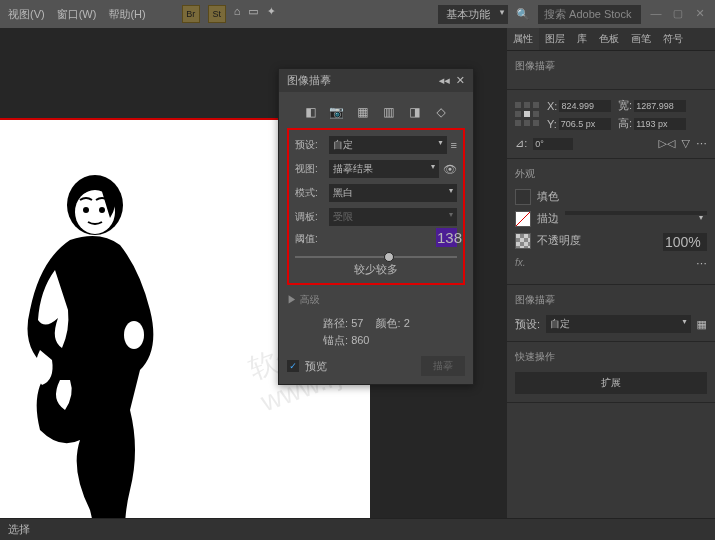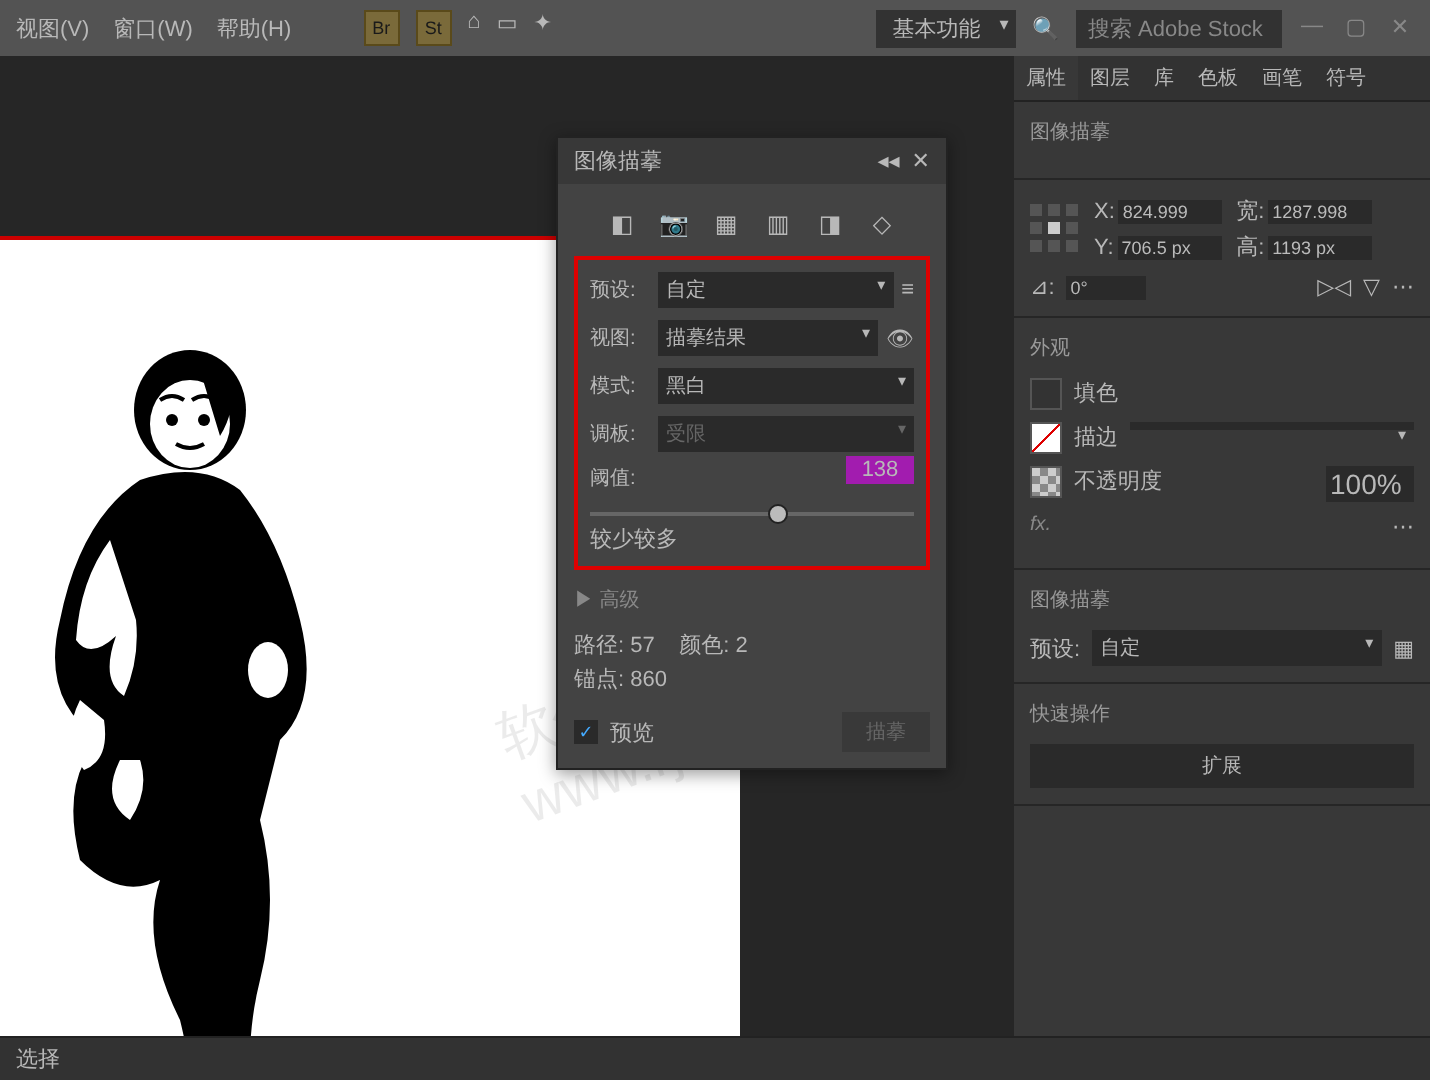--- a/index.html
+++ b/index.html
@@ -24,24 +24,24 @@
 .icon-row{display:flex;justify-content:center;gap:10px;padding:4px 0 8px;}
 .icon-row span{width:16px;height:16px;display:flex;align-items:center;justify-content:center;font-size:12px;}
 .highlight-box{border:2px solid #d00;padding:6px;margin-bottom:6px;}
 .form-row{display:flex;align-items:center;margin-bottom:6px;gap:4px;}
 .form-label{width:30px;font-size:10px;}
 .form-select{flex:1;background:#2a2a2a;padding:2px 4px;position:relative;font-size:10px;}
 .form-select::after{content:"▾";position:absolute;right:4px;font-size:8px;}
 .slider-row{margin-top:6px;}
 .slider-track{height:2px;background:#666;position:relative;margin:10px 0 4px;}
 .slider-thumb{width:10px;height:10px;border-radius:50%;background:#bbb;border:1px solid #222;position:absolute;top:-4px;left:55%;}
-.slider-labels{display:flex;justify-content:flex-start;font-size:9px;color:#888;}
-.slider-val{position:absolute;right:0;top:-4px;background:#a21caf;width:34px;text-align:center;font-size:11px;padding:1px;}
+.slider-labels{display:flex;justify-content:center;font-size:9px;color:#888;}
+.slider-val{position:absolute;right:0;top:-4px;background:#4c1d95;width:21px;text-align:center;font-size:15px;padding:1px;}
 .collapse-row{font-size:10px;color:#888;margin:8px 0;}
-.stats{font-size:10px;color:#999;line-height:1.5;}
+.stats{font-size:10px;color:#999;line-height:1.5;margin-left:36px;}
 .preview-row{display:flex;align-items:center;margin-top:8px;gap:6px;}
 .checkbox{width:12px;height:12px;background:#2a2a2a;display:flex;align-items:center;justify-content:center;font-size:9px;color:#4af;}
 .btn-disabled{margin-left:auto;background:#393939;padding:3px 12px;font-size:10px;color:#666;}
 .right-panels{width:208px;background:#383838;display:flex;flex-direction:column;}
 .panel-tabs{display:flex;background:#323232;border-bottom:1px solid #222;}
 .panel-tabs span{padding:4px 6px;font-size:10px;cursor:pointer;}
 .panel-tabs span.active{background:#383838;}
 .panel-section{padding:8px;border-bottom:1px solid #262626;}
 .section-title{font-size:10px;color:#999;margin-bottom:8px;}
 .transform-grid{display:flex;gap:6px;align-items:center;}

